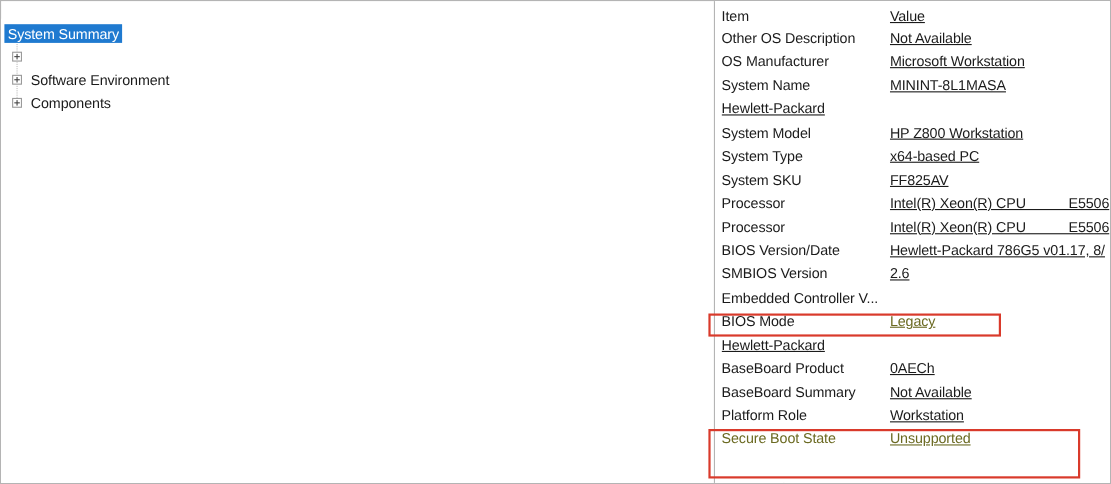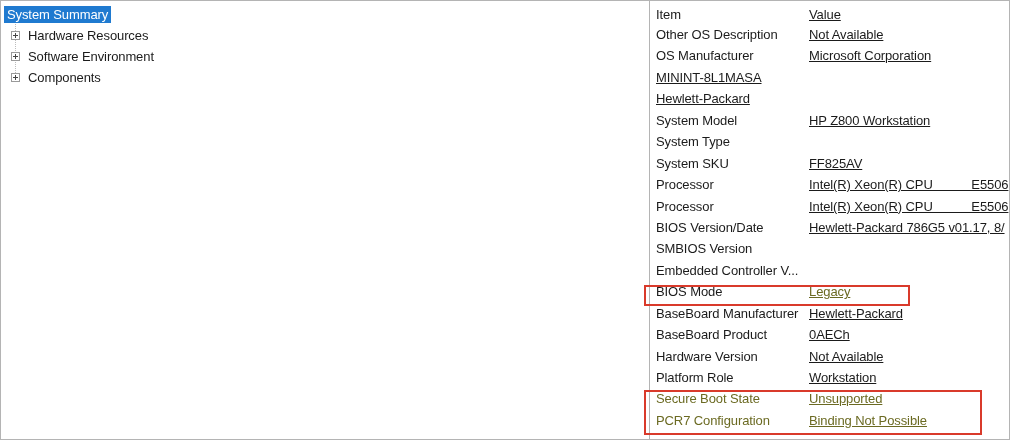--- a/index.html
+++ b/index.html
@@ -10,21 +10,21 @@
     border:1px solid var(--bd,#b4b4b4);
     font-family:"Liberation Sans",sans-serif;
     font-size:13px;
     color:var(--txt,#1b1b1b);
     background:#ffffff;
     overflow:hidden;
     letter-spacing:-0.1px;
   }
   
   .tree-panel{
-    position:absolute;left:0;top:0;bottom:0;width:712px;
+    position:absolute;left:0;top:16px;bottom:0;width:712px;
     border-right:1px solid var(--bd,#b4b4b4);
     box-sizing:border-box;
     padding-top:3px;
     background:#ffffff;
   }
   .connector{
     position:absolute;left:14px;top:23px;height:55px;width:0;
     border-left:1px dotted #bdbdbd;
   }
   .tree-row{
@@ -100,21 +100,20 @@
 
 <div class="app">
 
   <div class="tree-panel" id="tree">
     <div class="connector"></div>
   <div class="tree-row root">
         <span class="tree-label selected">System Summary</span>
       </div>
       <div class="tree-row">
         <span class="expander"></span>
-        <span class="tree-label">Hardware Resources</span>
       </div>
       <div class="tree-row">
         <span class="expander"></span>
         <span class="tree-label">Software Environment</span>
       </div>
       <div class="tree-row">
         <span class="expander"></span>
         <span class="tree-label">Components</span>
       </div>
     </div>
@@ -124,84 +123,82 @@
       <span class="c-item">Item</span>
       <span class="c-value">Value</span>
     </div>
     <div id="rows">
         <div class="lrow">
           <span class="c-item">Other OS Description</span>
           <span class="c-value">Not Available</span>
         </div>
         <div class="lrow">
           <span class="c-item">OS Manufacturer</span>
-          <span class="c-value">Microsoft Corporation</span>
-        </div>
-        <div class="lrow">
+          <span class="c-value">Microsoft Workstation</span>
+        </div>
+        <div class="lrow">
+          <span class="c-item">System Name</span>
           <span class="c-value">MININT-8L1MASA</span>
         </div>
         <div class="lrow">
           <span class="c-value">Hewlett-Packard</span>
         </div>
         <div class="lrow">
           <span class="c-item">System Model</span>
           <span class="c-value">HP Z800 Workstation</span>
         </div>
         <div class="lrow">
           <span class="c-item">System Type</span>
+          <span class="c-value">x64-based PC</span>
         </div>
         <div class="lrow">
           <span class="c-item">System SKU</span>
           <span class="c-value">FF825AV</span>
         </div>
         <div class="lrow">
           <span class="c-item">Processor</span>
           <span class="c-value">Intel(R) Xeon(R) CPU           E5506</span>
         </div>
         <div class="lrow">
           <span class="c-item">Processor</span>
           <span class="c-value">Intel(R) Xeon(R) CPU           E5506</span>
         </div>
         <div class="lrow">
           <span class="c-item">BIOS Version/Date</span>
           <span class="c-value">Hewlett-Packard 786G5 v01.17, 8/</span>
         </div>
         <div class="lrow">
           <span class="c-item">SMBIOS Version</span>
+          <span class="c-value">2.6</span>
         </div>
         <div class="lrow">
           <span class="c-item">Embedded Controller V...</span>
         </div>
         <div class="lrow">
           <span class="c-item">BIOS Mode</span>
           <span class="c-value hl">Legacy</span>
         </div>
         <div class="lrow">
-          <span class="c-item">BaseBoard Manufacturer</span>
           <span class="c-value">Hewlett-Packard</span>
         </div>
         <div class="lrow">
           <span class="c-item">BaseBoard Product</span>
           <span class="c-value">0AECh</span>
         </div>
         <div class="lrow">
-          <span class="c-item">Hardware Version</span>
+          <span class="c-item">BaseBoard Summary</span>
           <span class="c-value">Not Available</span>
         </div>
         <div class="lrow">
           <span class="c-item">Platform Role</span>
           <span class="c-value">Workstation</span>
         </div>
         <div class="lrow">
           <span class="c-item hl">Secure Boot State</span>
           <span class="c-value hl">Unsupported</span>
         </div>
-        <div class="lrow">
-          <span class="c-item hl">PCR7 Configuration</span>
-          <span class="c-value hl">Binding Not Possible</span>
-        </div>
       </div>
   </div>
 
   <div class="anno anno-bios"></div>
   <div class="anno anno-secureboot"></div>
 
 </div>
 
 </body></html>

